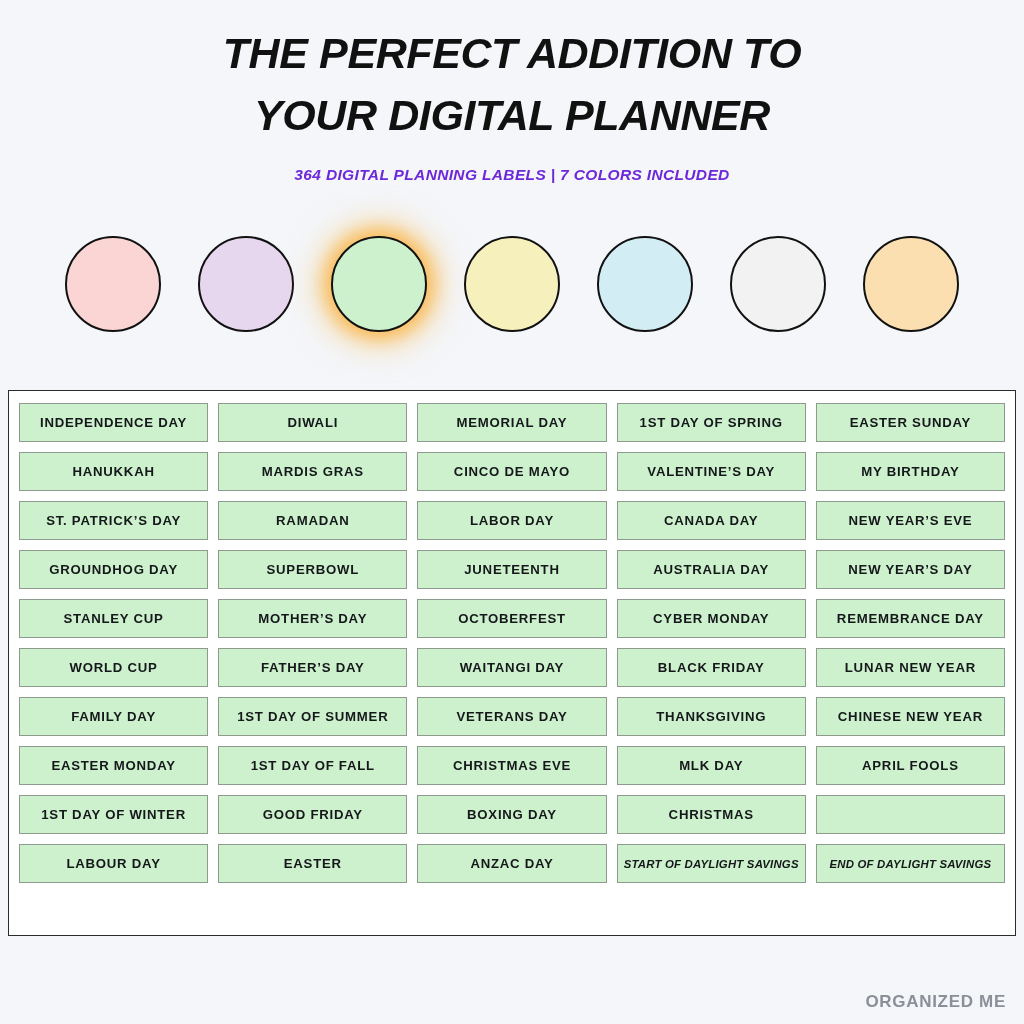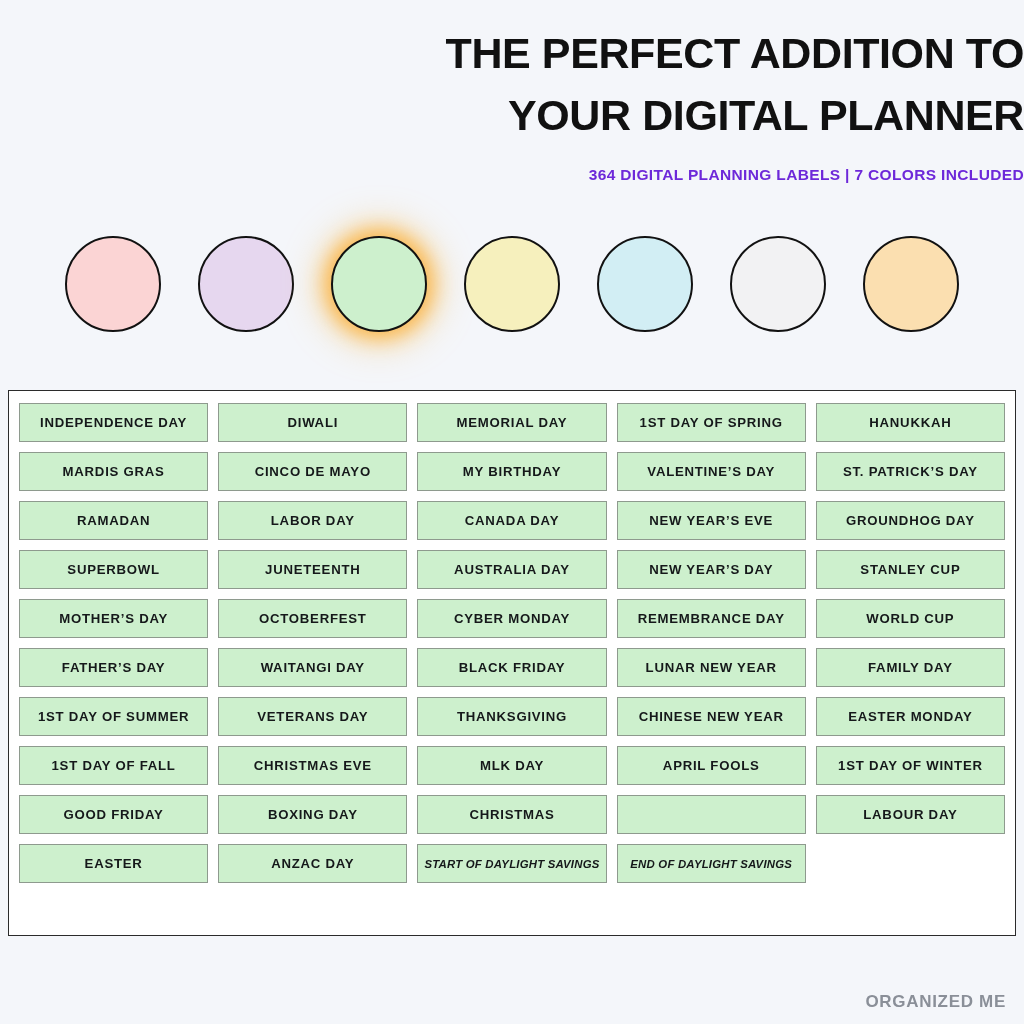--- a/index.html
+++ b/index.html
@@ -14,21 +14,22 @@
   body {
     background: #f4f6fa;
     font-family: "Liberation Sans", "DejaVu Sans", sans-serif;
     color: #1a1a1a;
     position: relative;
   }
 
   
   .header {
     padding-top: 22px;
-    text-align: right;
+    text-align: center;
+    font-style: italic;
   }
 
   .title {
     font-size: 43px;
     line-height: 1.45;
     font-weight: bold;
     letter-spacing: -0.4px;
     color: #111111;
     text-transform: uppercase;
   }
@@ -149,25 +150,26 @@
     <div class="swatch" style="background: rgb(242, 242, 243);"></div>
     <div class="swatch" style="background: rgb(251, 223, 176);"></div>
   </div>
 
 <div class="panel">
   <div class="grid">
       <div class="label">INDEPENDENCE DAY</div>
       <div class="label">DIWALI</div>
       <div class="label">MEMORIAL DAY</div>
       <div class="label">1ST DAY OF SPRING</div>
+      <div class="label">EASTER SUNDAY</div>
       <div class="label">HANUKKAH</div>
       <div class="label">MARDIS GRAS</div>
       <div class="label">CINCO DE MAYO</div>
+      <div class="label">VALENTINE’S DAY</div>
       <div class="label">MY BIRTHDAY</div>
-      <div class="label">VALENTINE’S DAY</div>
       <div class="label">ST. PATRICK’S DAY</div>
       <div class="label">RAMADAN</div>
       <div class="label">LABOR DAY</div>
       <div class="label">CANADA DAY</div>
       <div class="label">NEW YEAR’S EVE</div>
       <div class="label">GROUNDHOG DAY</div>
       <div class="label">SUPERBOWL</div>
       <div class="label">JUNETEENTH</div>
       <div class="label">AUSTRALIA DAY</div>
       <div class="label">NEW YEAR’S DAY</div>

